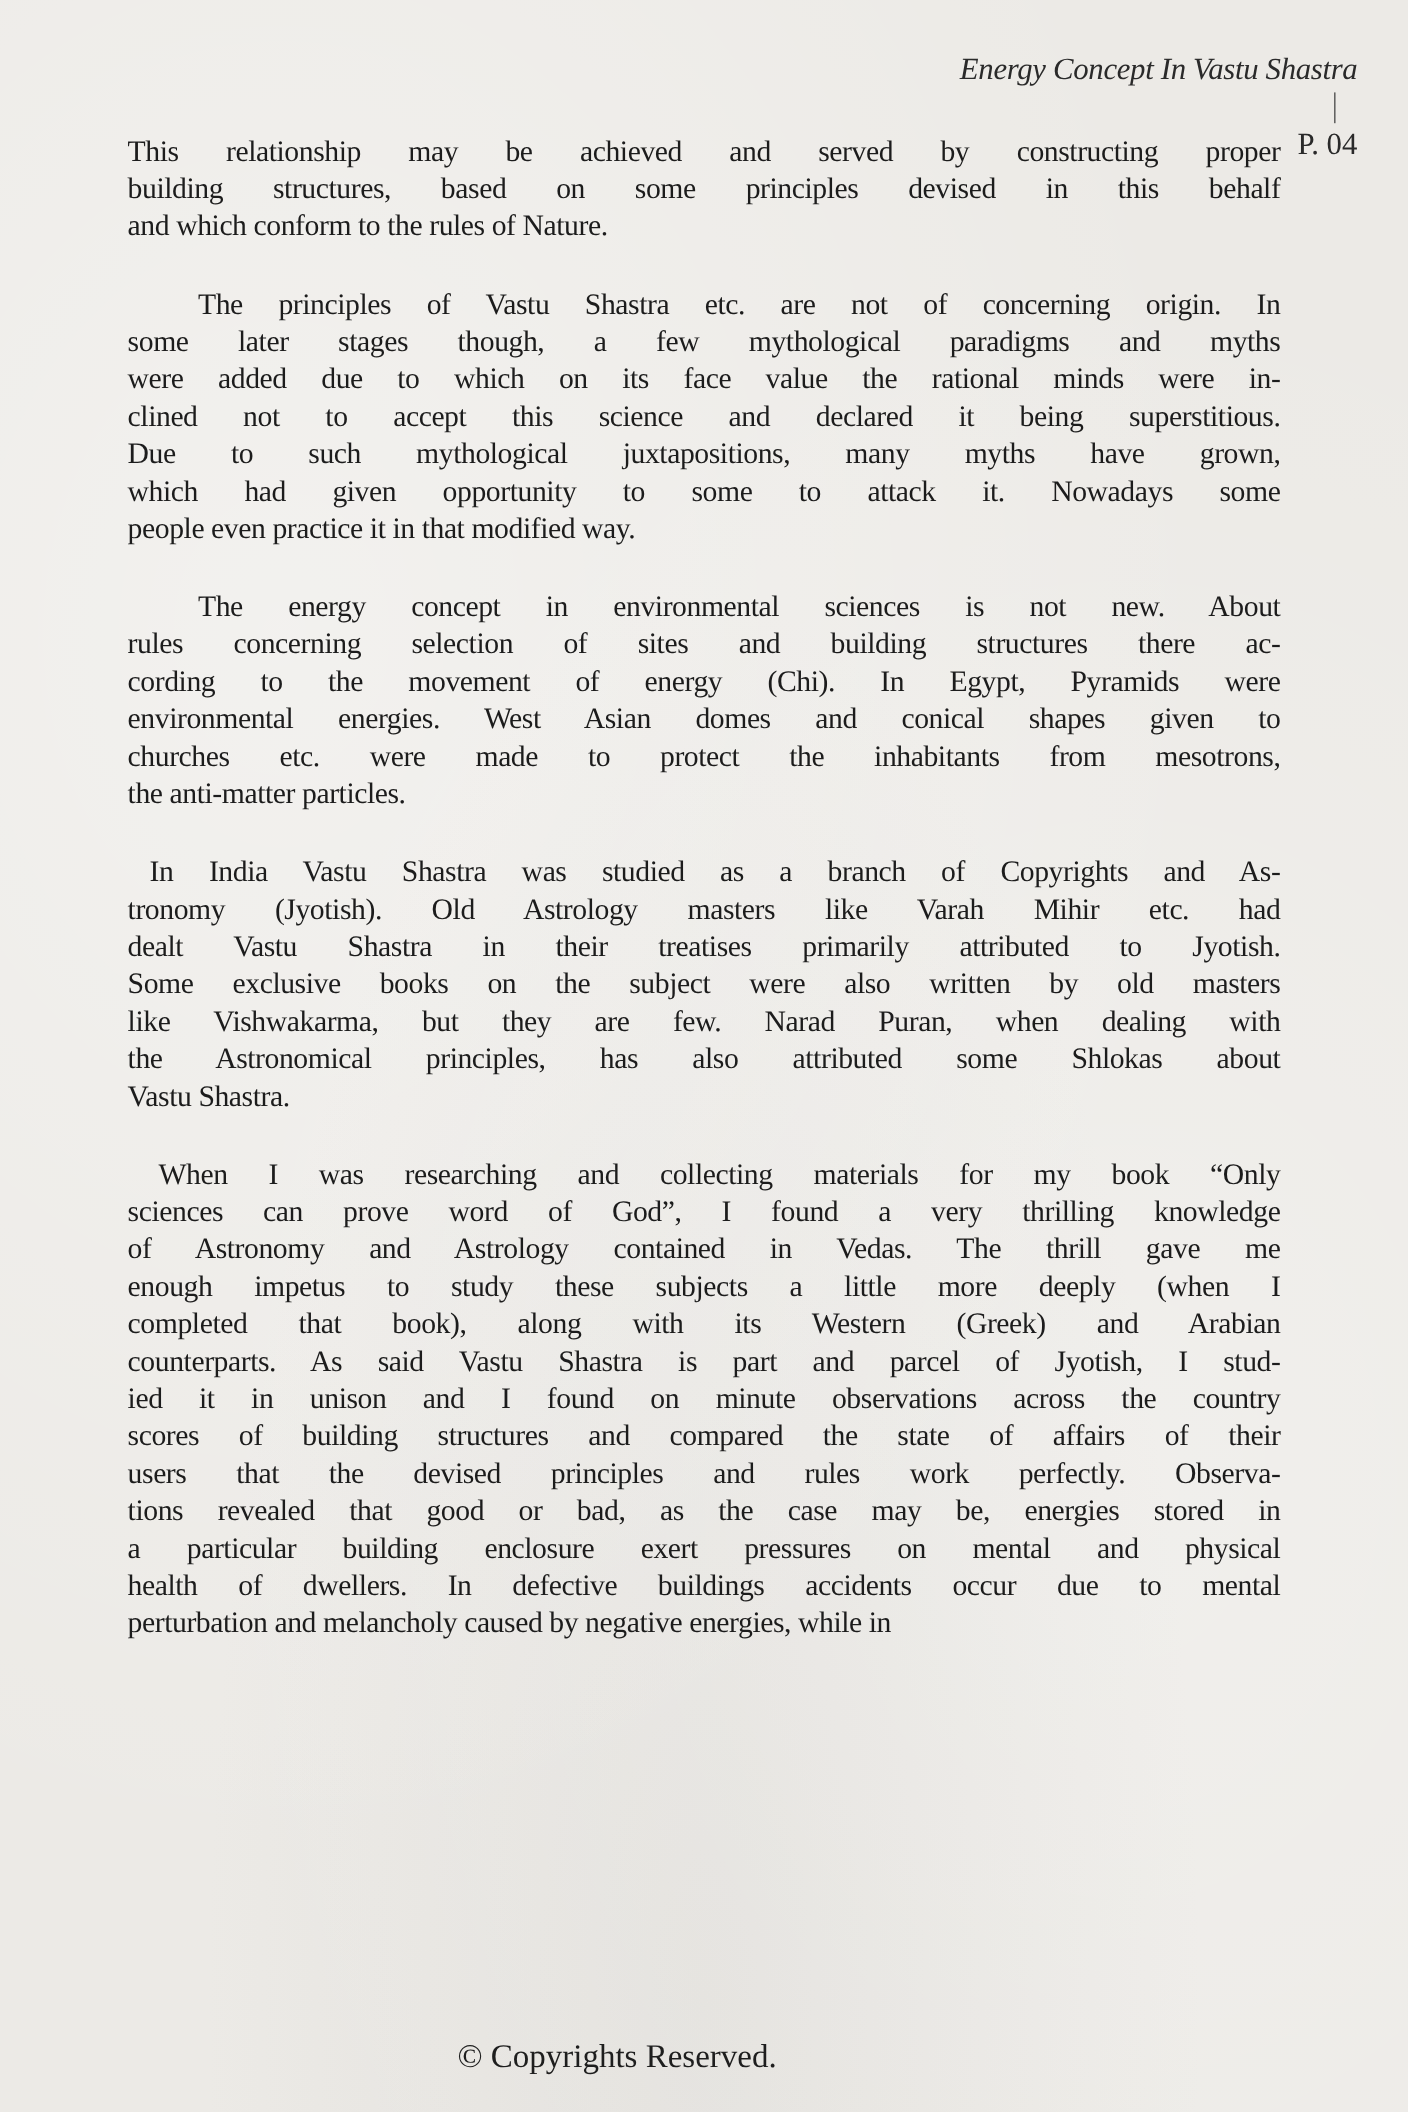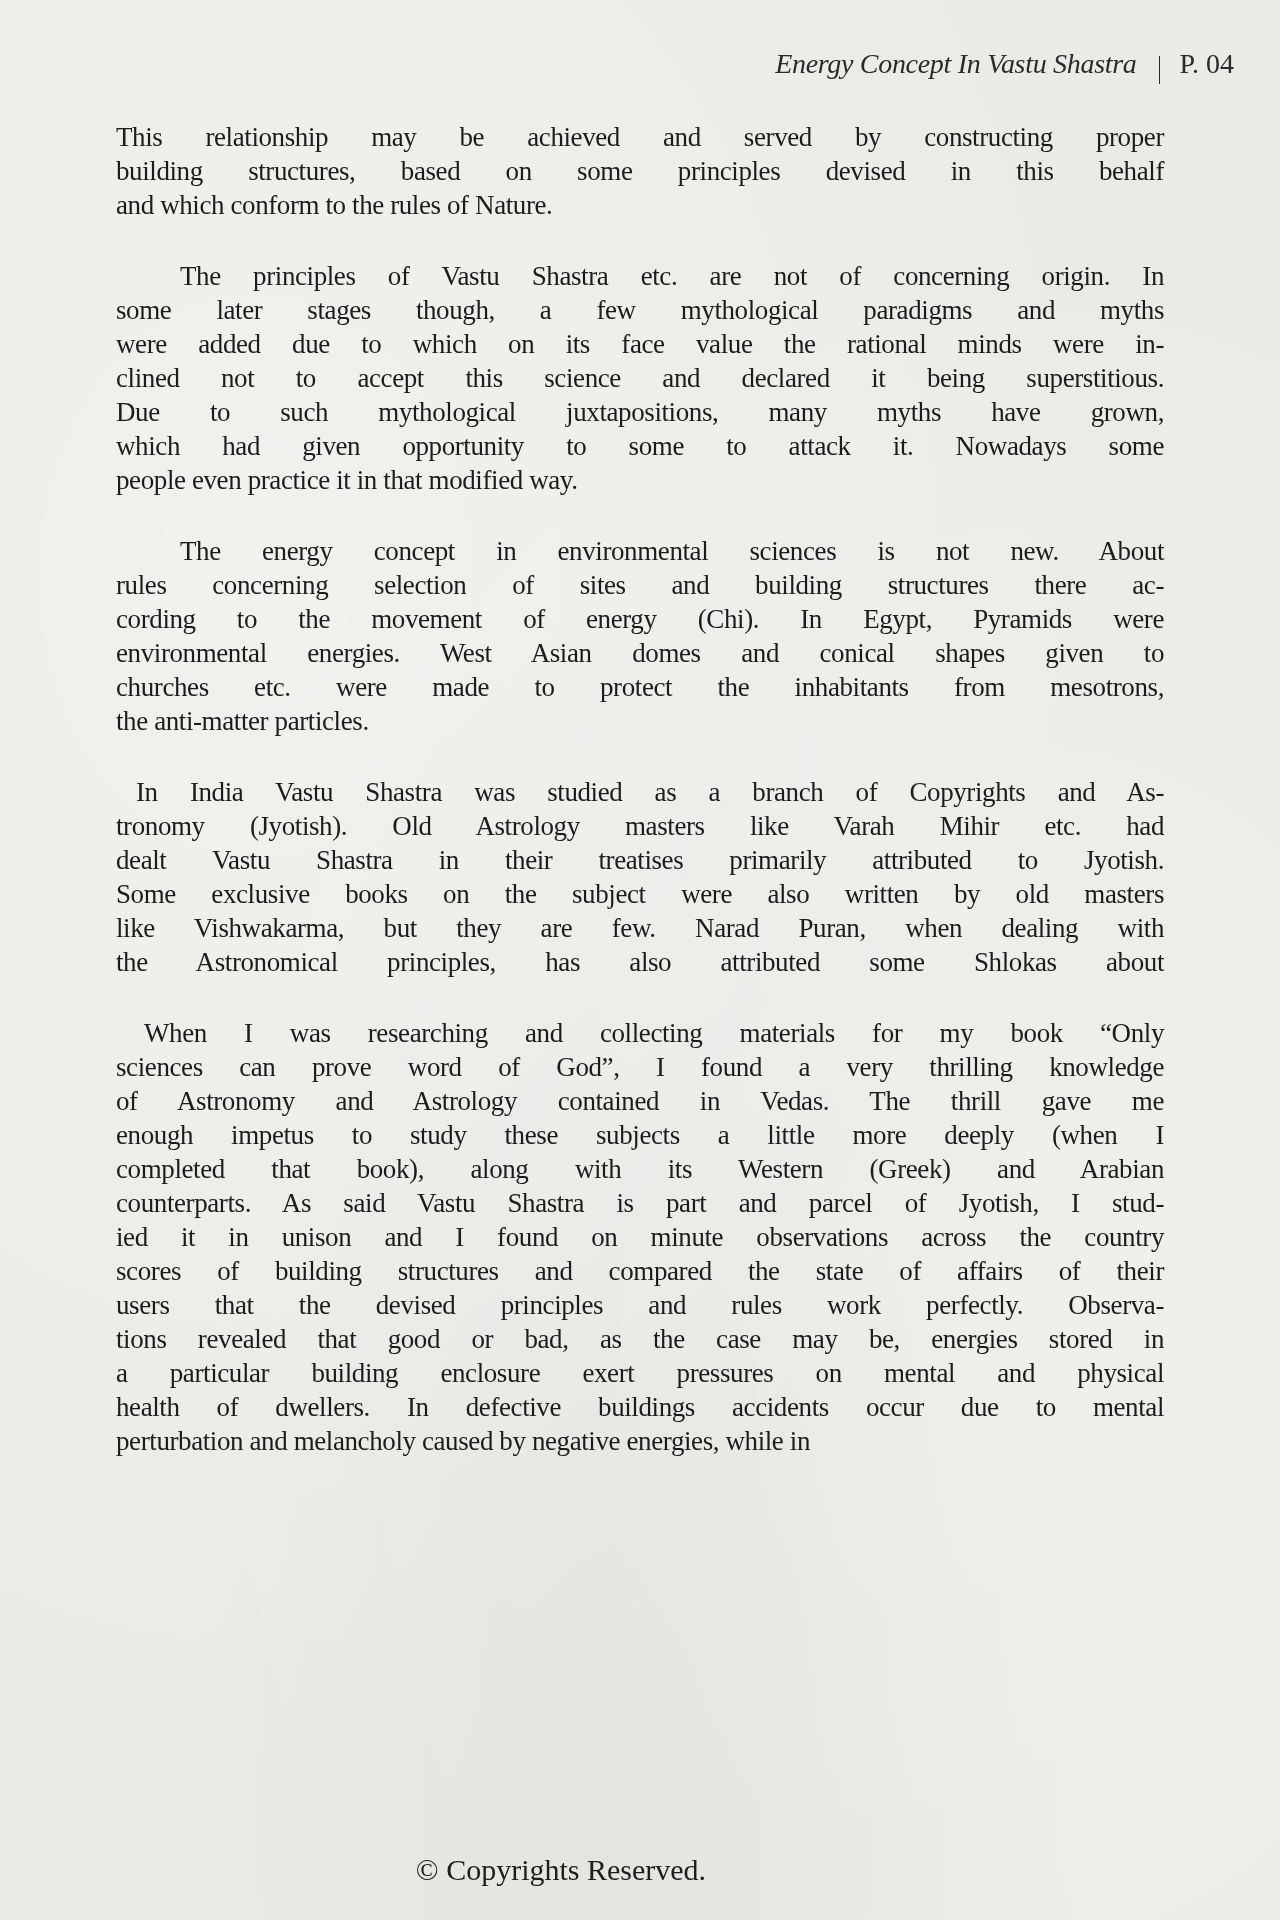--- a/index.html
+++ b/index.html
@@ -29,20 +29,21 @@
     .running-header {
       position: absolute;
       top: 44px;
       right: 46px;
       font-size: 28px;
       line-height: 40px;
       color: #2a2a2a;
       display: flex;
       align-items: flex-end;
       white-space: nowrap;
+      flex-direction: column;
     }
     .running-header .book-title {
       font-style: italic;
       letter-spacing: -0.3px;
     }
     .running-header .sep {
       display: inline-block;
       width: 1px;
       height: 28px;
       background: #2a2a2a;
@@ -127,20 +128,21 @@
       <span class="line last">the anti-matter particles.</span>
     </p>
 
     <p class="para">
       <span class="line indent-sm">In India Vastu Shastra was studied as a branch of Copyrights and As-</span>
       <span class="line">tronomy (Jyotish). Old Astrology masters like Varah Mihir etc. had</span>
       <span class="line">dealt Vastu Shastra in their treatises primarily attributed to Jyotish.</span>
       <span class="line">Some exclusive books on the subject were also written by old masters</span>
       <span class="line">like Vishwakarma, but they are few. Narad Puran, when dealing with</span>
       <span class="line">the Astronomical principles, has also attributed some Shlokas about</span>
+      <span class="line last">Vastu Shastra.</span>
     </p>
 
     <p class="para">
       <span class="line indent-md">When I was researching and collecting materials for my book “Only</span>
       <span class="line">sciences can prove word of God”, I found a very thrilling knowledge</span>
       <span class="line">of Astronomy and Astrology contained in Vedas. The thrill gave me</span>
       <span class="line">enough impetus to study these subjects a little more deeply (when I</span>
       <span class="line">completed that book), along with its Western (Greek) and Arabian</span>
       <span class="line">counterparts. As said Vastu Shastra is part and parcel of Jyotish, I stud-</span>
       <span class="line">ied it in unison and I found on minute observations across the country</span>

